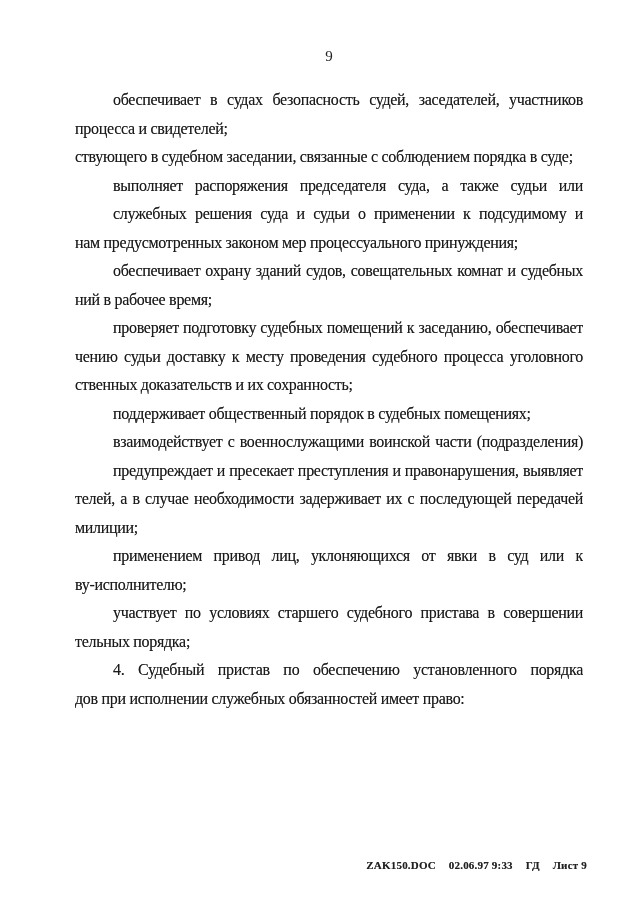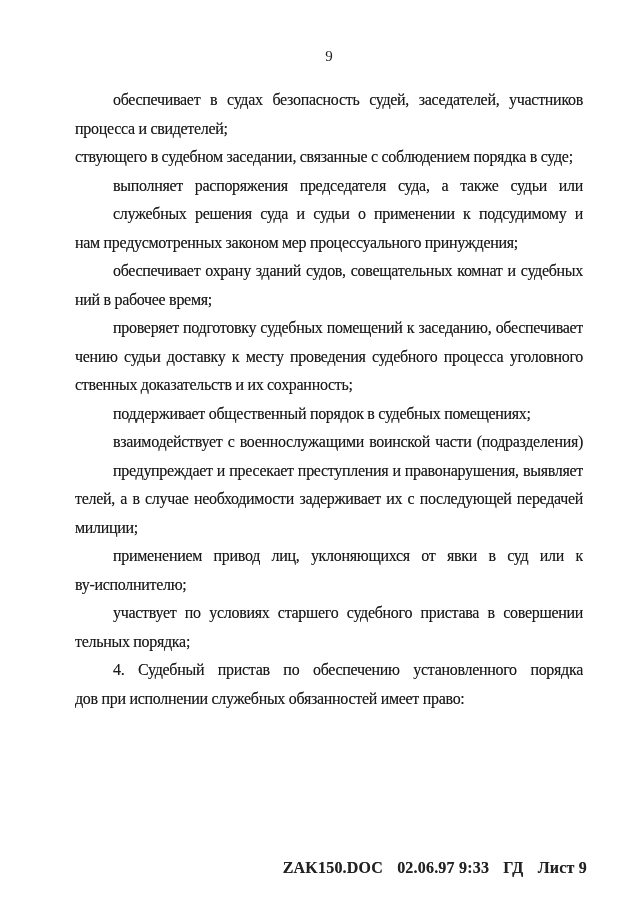--- a/index.html
+++ b/index.html
@@ -51,21 +51,21 @@
     text-align: left;
     text-align-last: left;
   }
   .text-line.first-line {
     text-indent: 38px;
   }
   .footer-stamp {
     position: absolute;
     top: 859px;
     right: 53px;
-    font-size: 16px;
+    font-size: 11px;
     font-weight: bold;
     letter-spacing: 0.2px;
     color: #222222;
     white-space: nowrap;
     text-shadow: 0 0 0.3px rgba(20,20,20,0.5);
   }
   .footer-part {
     margin-left: 10px;
   }
   .footer-part:first-child {

